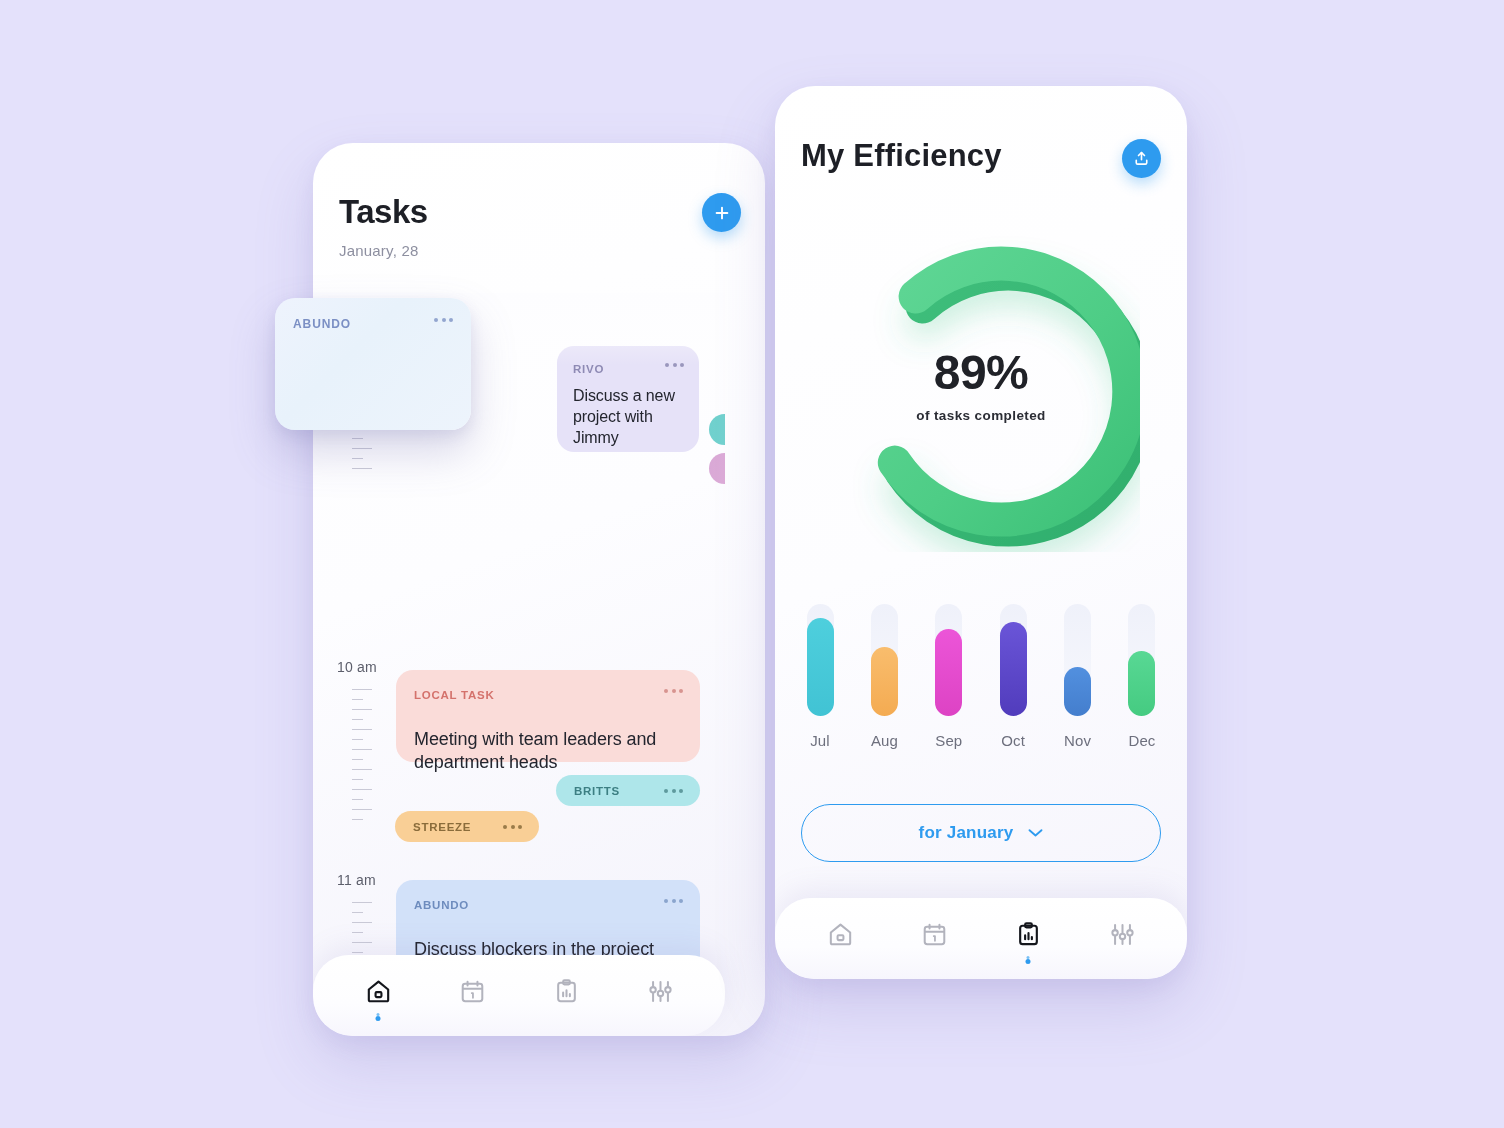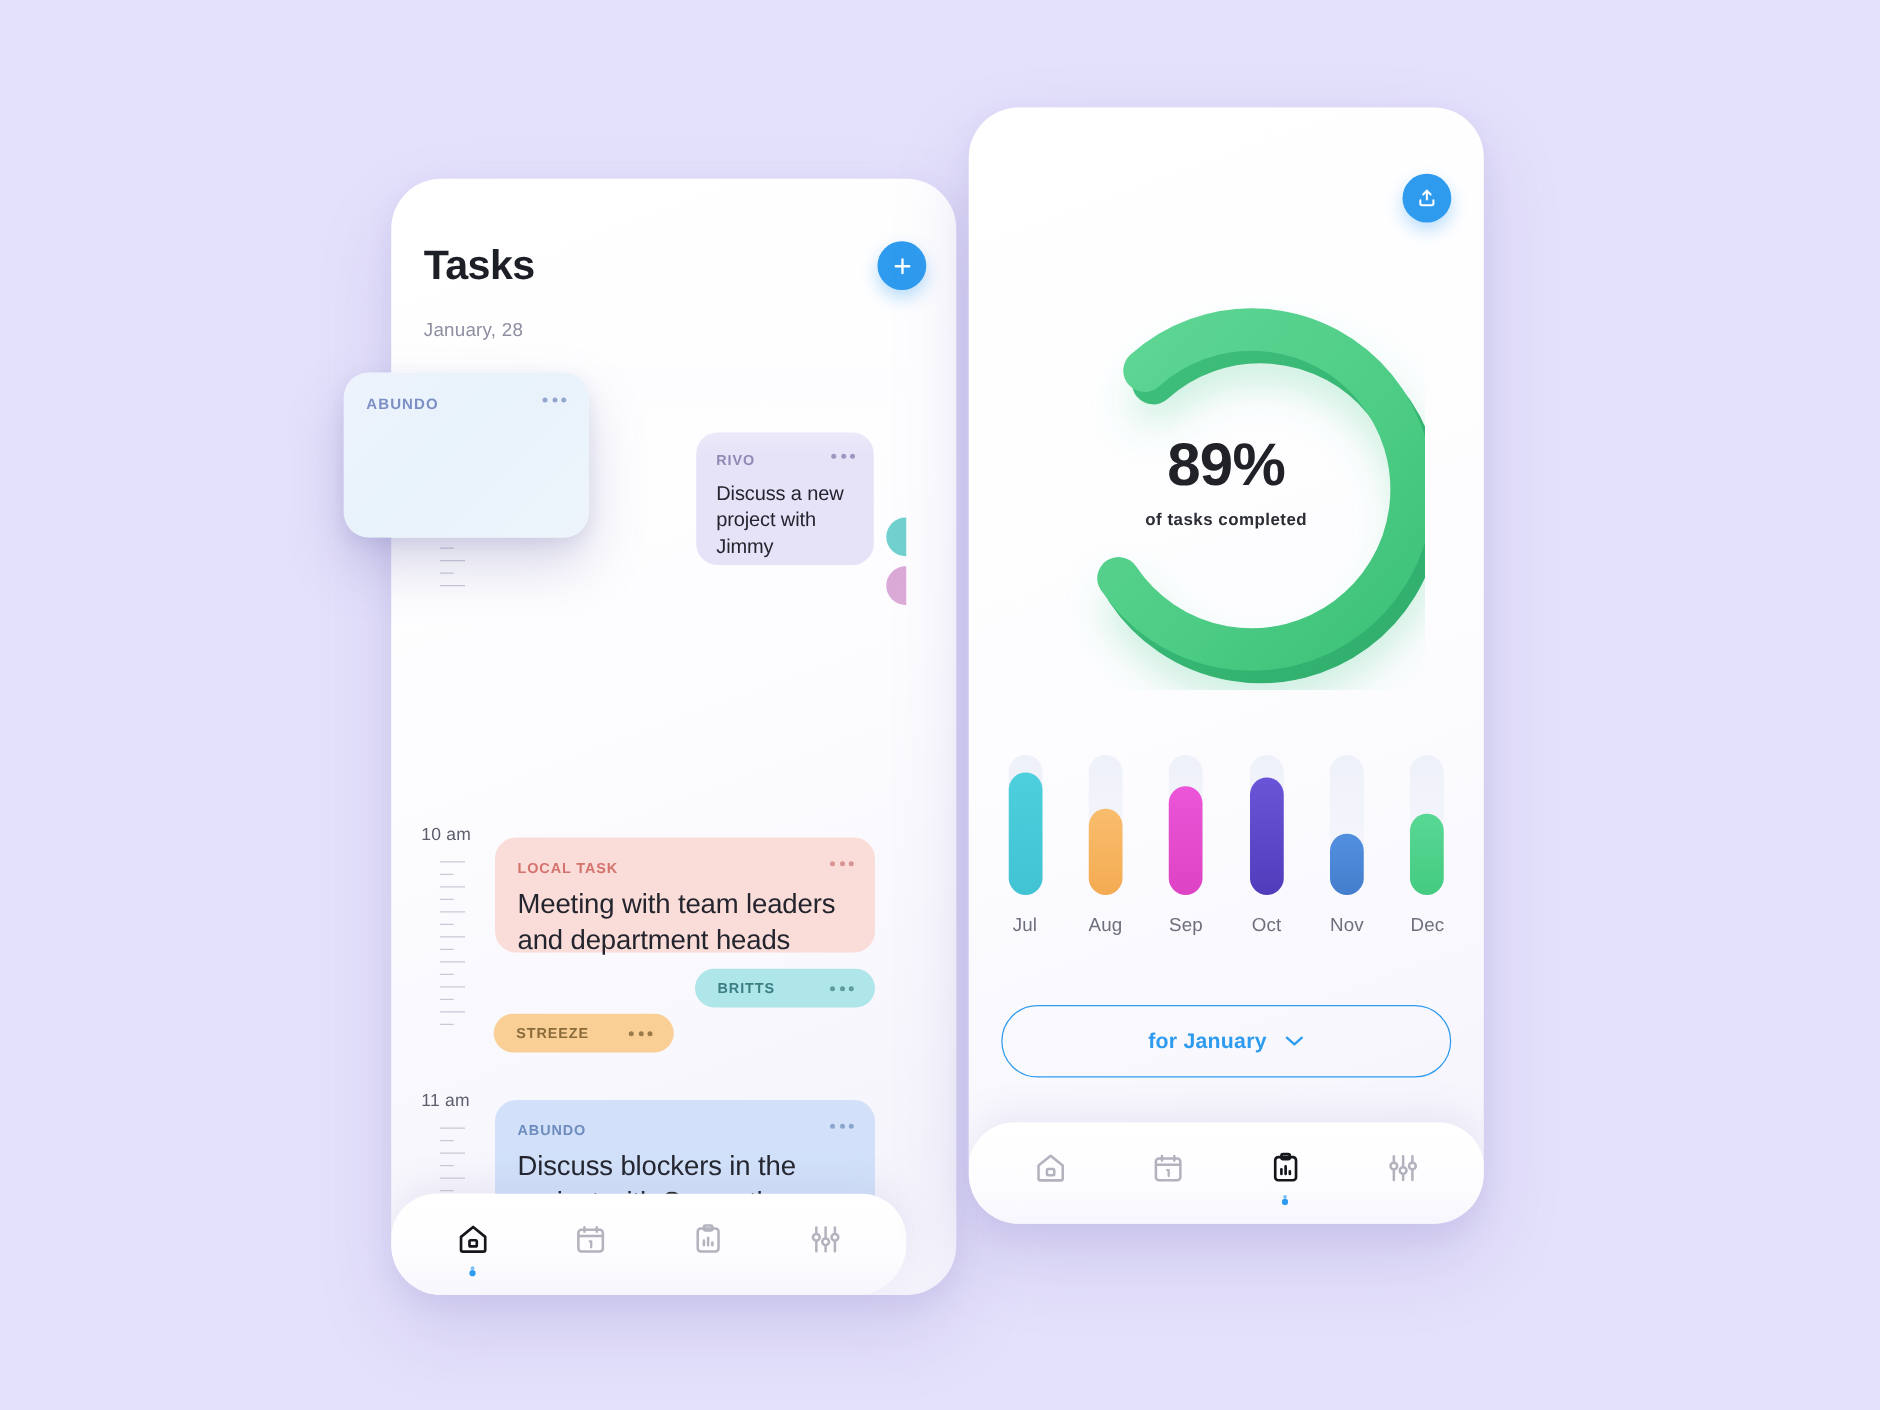--- a/index.html
+++ b/index.html
@@ -54,21 +54,21 @@
     font-size: 33px;
     font-weight: bold;
     color: #1d1f26;
     letter-spacing: -0.5px;
     margin: 0;
     line-height: 1;
   }
   .page-subtitle {
     font-size: 15px;
     color: #8d8fa0;
-    margin-top: 28px;
+    margin-top: 14px;
     letter-spacing: 0.2px;
   }
   .fab {
     position: absolute;
     right: 24px;
     top: 50px;
     width: 39px;
     height: 39px;
     border-radius: 50%;
     background: #2e9bef;
@@ -119,24 +119,24 @@
     position: absolute;
     border-radius: 17px;
     box-sizing: border-box;
   }
   .card-tag {
     font-size: 11.5px;
     font-weight: bold;
     letter-spacing: 0.75px;
   }
   .card-title {
-    font-size: 22px;
+    font-size: 18px;
     color: #23252e;
     line-height: 1.30;
-    margin-top: 6px;
+    margin-top: 25px;
     letter-spacing: -0.1px;
   }
   .dots {
     position: absolute;
     right: 17px;
     display: flex;
     gap: 3.5px;
     align-items: center;
     cursor: pointer;
   }
@@ -554,20 +554,21 @@
     <span class="dots" style="right:18px; top:20px;">
       <s></s>
         <s></s>
         <s></s>
     </span>
   </div>
 
   <div class="phone" id="phone-efficiency">
 
     <div class="eff-header">
+      <h1 class="eff-title">My Efficiency</h1>
       <button class="share-btn">
         <svg width="17" height="17" viewBox="0 0 24 24" fill="none">
           <path d="M12 3.6v10" stroke="#fff" stroke-width="2.3" stroke-linecap="round"></path>
           <path d="M7.8 7.8 12 3.6l4.2 4.2" stroke="#fff" stroke-width="2.3" stroke-linecap="round" stroke-linejoin="round"></path>
           <path d="M4.6 14.4v3.6a2 2 0 0 0 2 2h10.8a2 2 0 0 0 2-2v-3.6" stroke="#fff" stroke-width="2.3" stroke-linecap="round"></path>
         </svg>
       </button>
     </div>
 
     <div class="donut-wrap">

